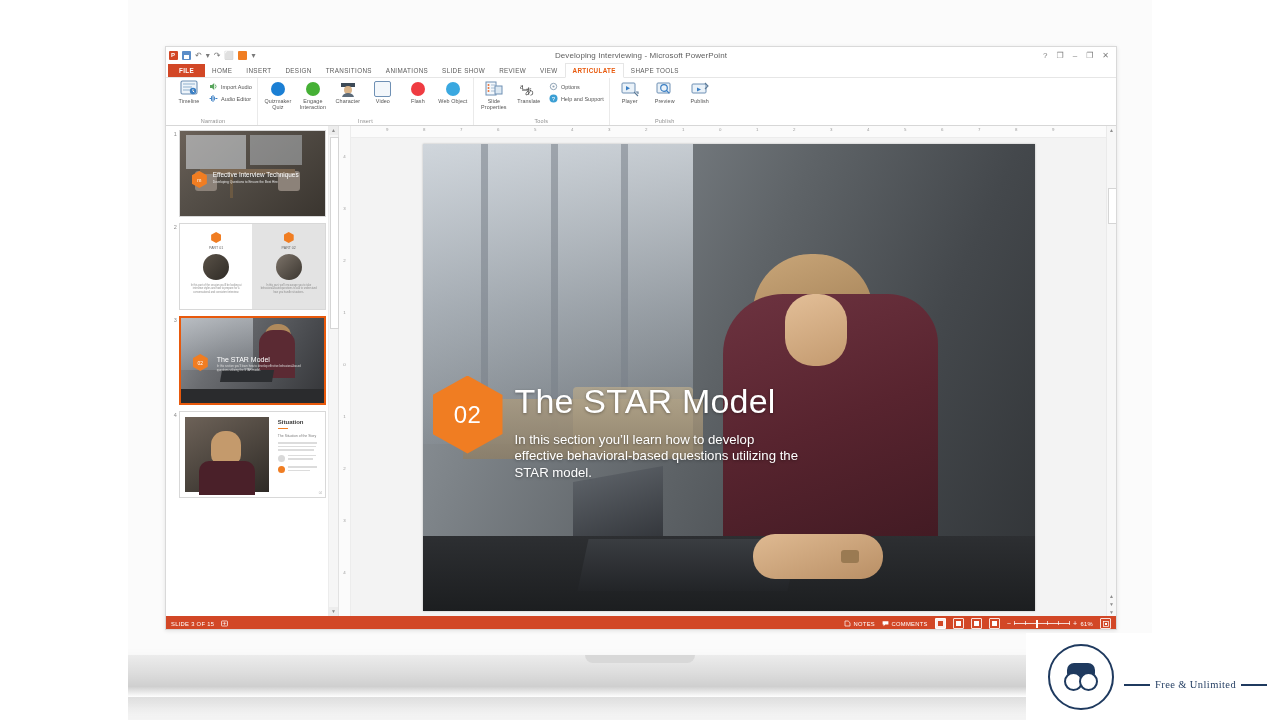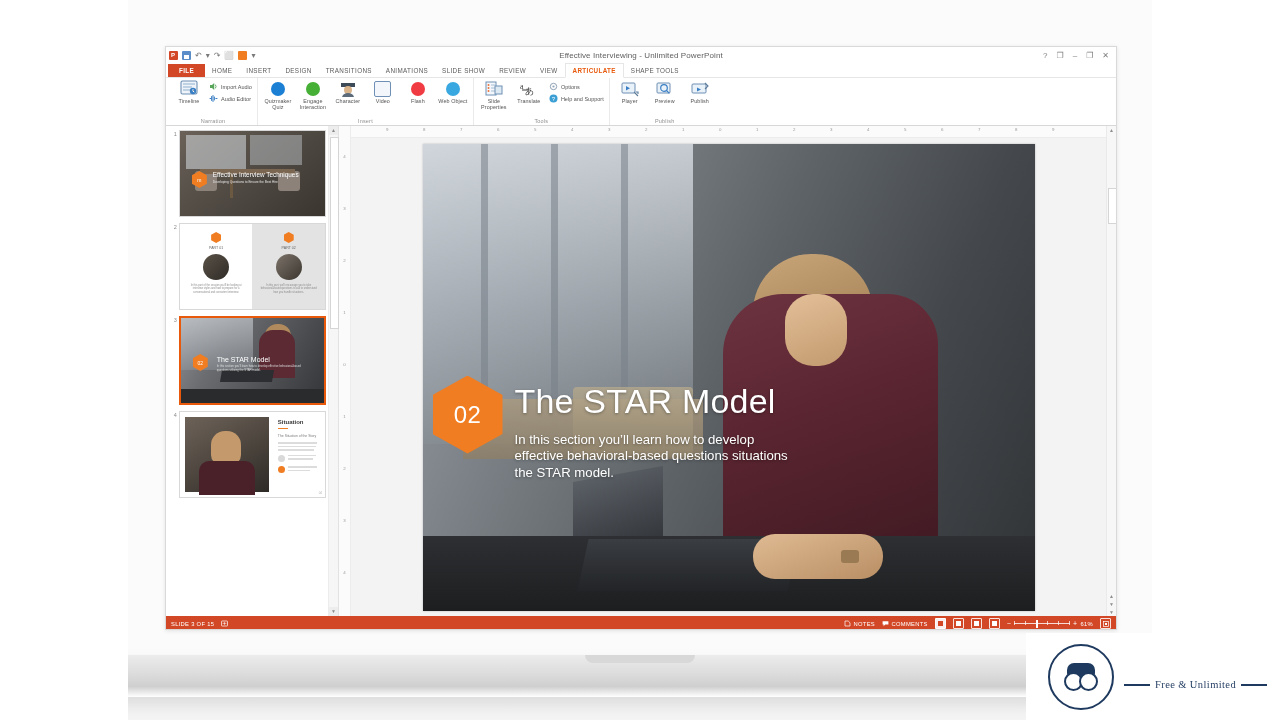--- a/index.html
+++ b/index.html
@@ -287,21 +287,21 @@
       <div class="qat">
         <span class="qat-ic qat-pp"></span>
         <span class="qat-ic qat-save"></span>
         <span class="glyph">↶</span>
         <span class="glyph">▾</span>
         <span class="glyph">↷</span>
         <span class="glyph">⬜</span>
         <span class="qat-ic" style="background:#f07d22"></span>
         <span class="glyph">▾</span>
       </div>
-      <div class="title-text">Effective Interviewing - Unlimited PowerPoint</div>
+      <div class="title-text">Developing Interviewing - Microsoft PowerPoint</div>
       <div class="wincontrols">
         <span>?</span>
         <span>❐</span>
         <span>–</span>
         <span>❐</span>
         <span>✕</span>
       </div>
     </div>
 
     <div class="tabs">
@@ -630,21 +630,21 @@
             <div class="sl-lapscr"></div>
             <div class="sl-desk"></div>
             <div class="sl-laptop"></div>
             <div class="sl-hand"></div>
             <div class="sl-watch"></div>
 
             <div class="hexbig">
               <span>02</span>
             </div>
             <div class="sl-title">The STAR Model</div>
-            <div class="sl-body">In this section you’ll learn how to develop effective behavioral-based questions situations the STAR model.</div>
+            <div class="sl-body">In this section you’ll learn how to develop effective behavioral-based questions utilizing the STAR model.</div>
           </div>
         </div>
       </div>
 
       <div class="rscroll">
         <div class="arrow">▲</div>
         <div class="bar"></div>
         <div class="bot">
           <div class="mini">▲</div>
           <div class="mini">▼</div>

